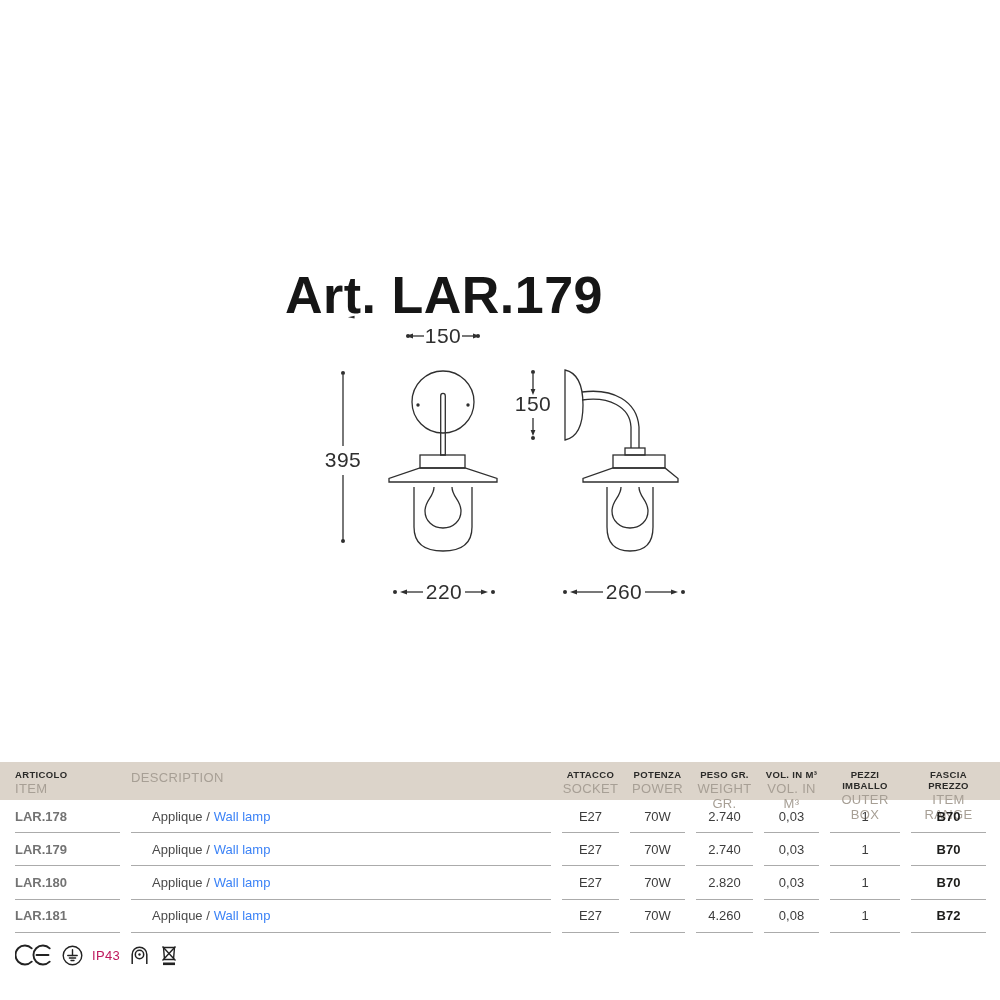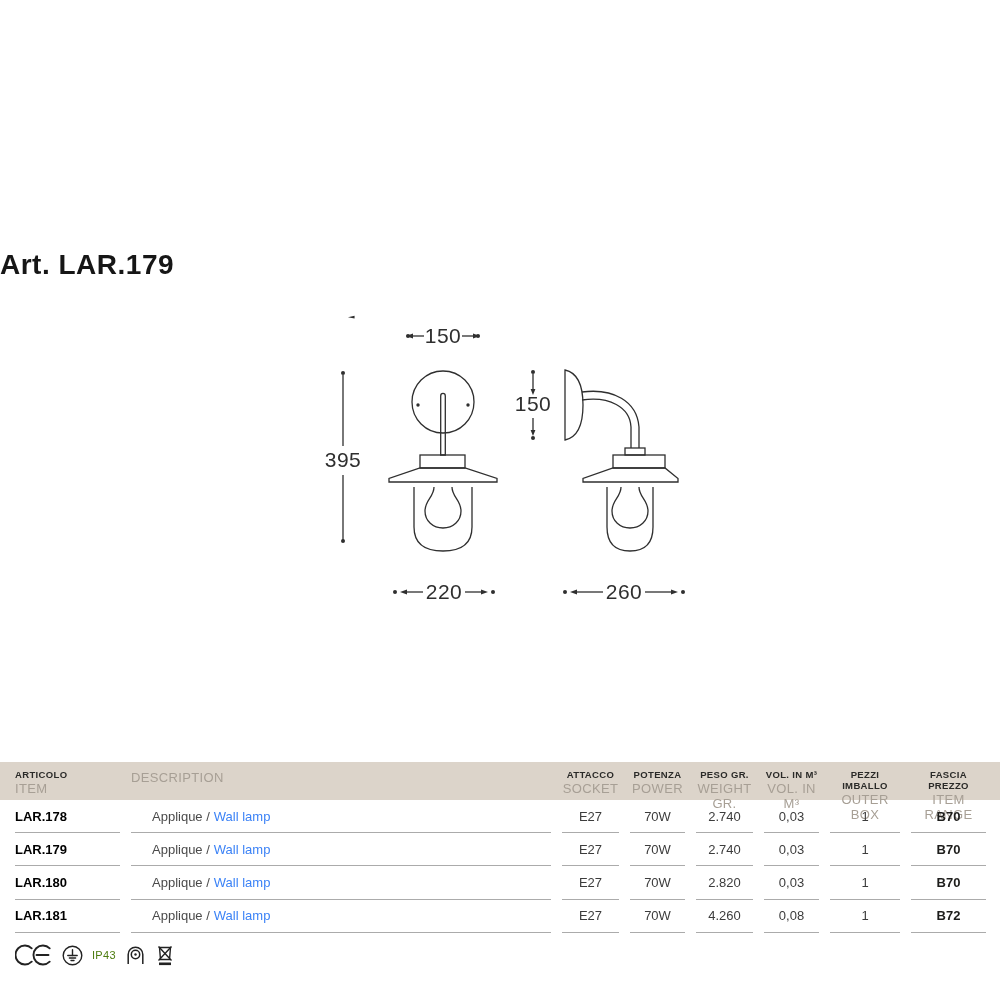--- a/index.html
+++ b/index.html
@@ -1,22 +1,22 @@
 <!DOCTYPE html>
 <html><head>
 <meta charset="utf-8">
 <style>
   html,body{margin:0;padding:0;}
   body{
     width:1000px;height:1000px;background:#ffffff;position:relative;overflow:hidden;
     font-family:"Liberation Sans",sans-serif;
   }
   .title{
-    position:absolute;top:230px;left:0;width:888px;text-align:left;
-    font-size:28px;font-weight:bold;color:#161616;letter-spacing:.5px;
+    position:absolute;top:230px;left:0;width:888px;text-align:center;
+    font-size:52px;font-weight:bold;color:#161616;letter-spacing:.5px;
   }
   .drawing{position:absolute;left:320px;top:315px;}
   .drawing text{font-family:"Liberation Sans",sans-serif;font-size:21px;fill:#2f2f2f;letter-spacing:.5px;}
 
   
   .spec-table{position:absolute;left:0;top:762px;width:1000px;}
   .grid{
     display:grid;
     grid-template-columns:105px 420px 57px 55px 57px 55px 70px 75px;
     column-gap:11px;padding:0 7px 0 15px;box-sizing:border-box;
@@ -25,29 +25,29 @@
   .thead .hcell{padding-top:7px;}
   .hcell .it{display:block;font-size:9.5px;font-weight:bold;color:#2a2a28;letter-spacing:.35px;}
   .hcell .en{display:block;font-size:13px;color:#a79f95;letter-spacing:.35px;margin-top:1px;}
   .hcell.center{text-align:center;}
   .tbody .grid{grid-auto-rows:33.2px;}
   .cell{
     display:flex;align-items:center;font-size:13px;color:#3c3c3c;
     border-bottom:1px solid #ababab;
   }
   .cell.center{justify-content:center;}
-  .cell.item{font-weight:bold;color:#000000;}
+  .cell.item{font-weight:bold;color:#737373;}
   .cell.price{font-weight:bold;color:#1d1d1b;}
   .desc-it{color:#4a4a4a;margin-left:21px;}
   .desc-en{color:#3b82f6;margin-left:4px;}
 
   
   .footer{position:absolute;left:15px;top:941px;height:28px;display:flex;align-items:center;gap:9px;}
   .footer svg{display:block;}
-  .ip-text{font-size:11px;color:#4d7c0f;letter-spacing:.3px;}
+  .ip-text{font-size:13px;color:#be185d;letter-spacing:.3px;}
 </style>
 </head>
 <body>
 
 <div>
 
   <h1 class="title">Art. LAR.179</h1>
 
   <svg class="drawing" width="380" height="300" viewBox="0 0 380 300" fill="none" stroke="#2f2f2f" stroke-width="1.3">
 

